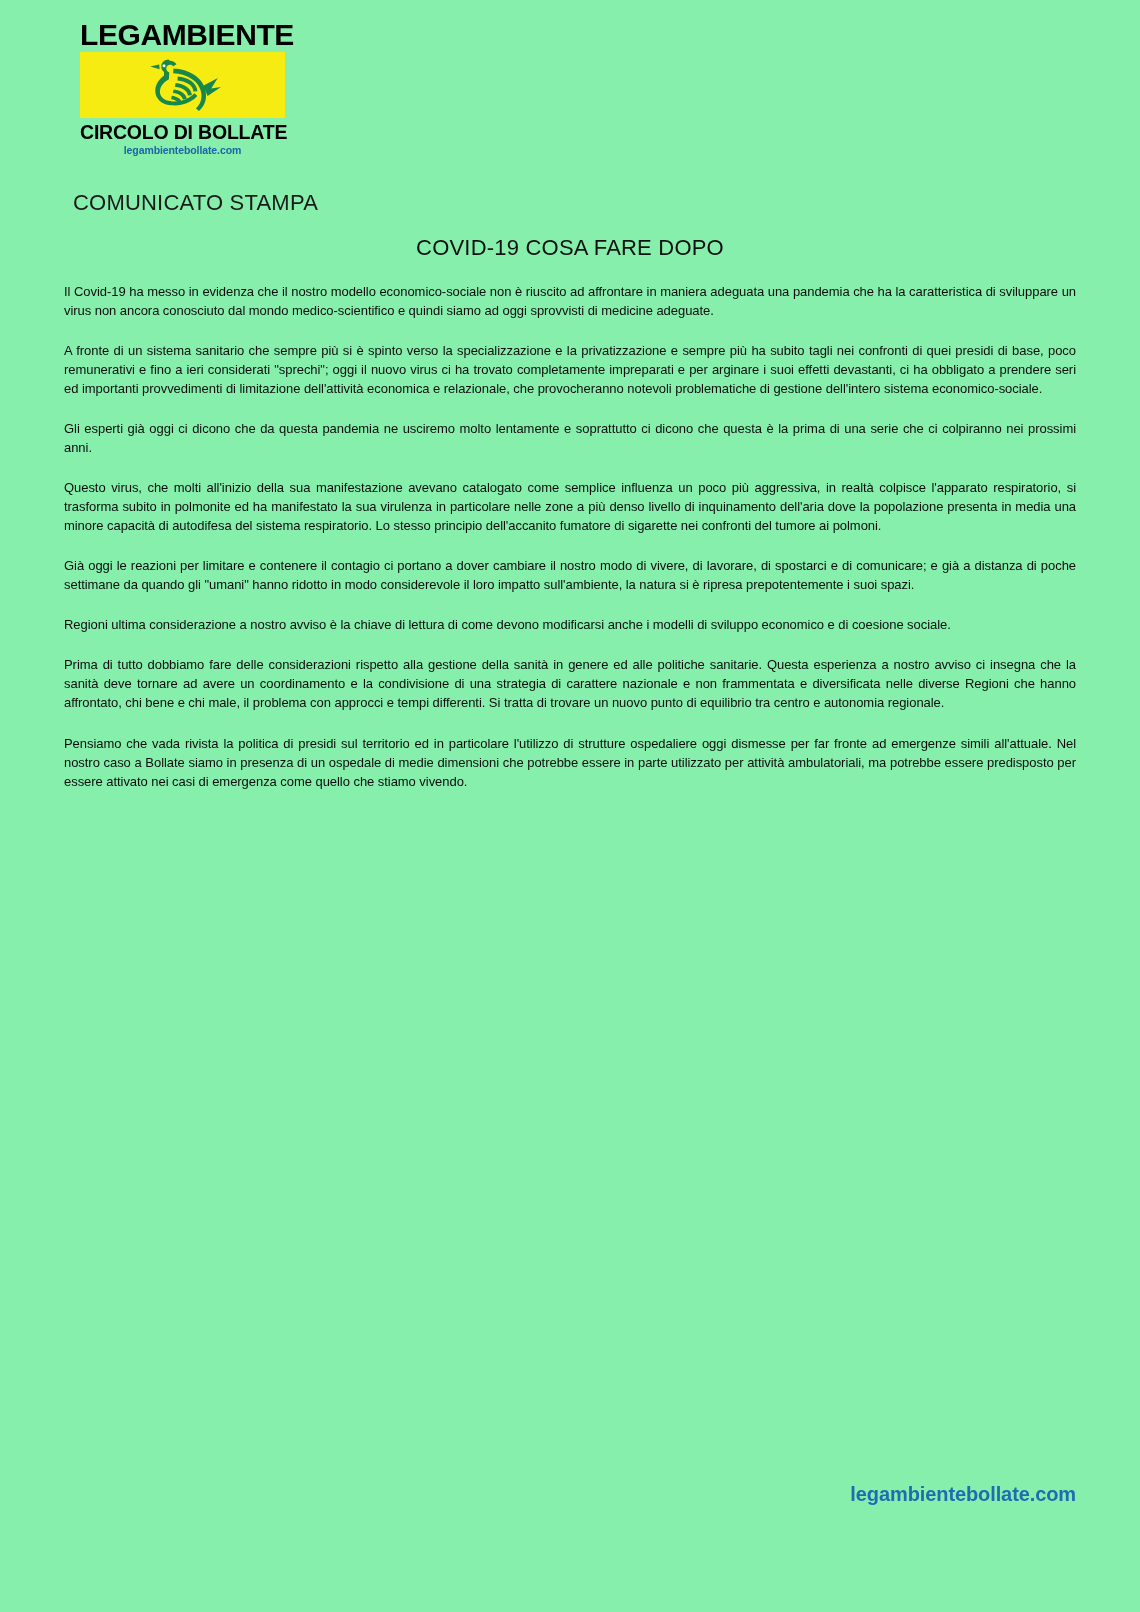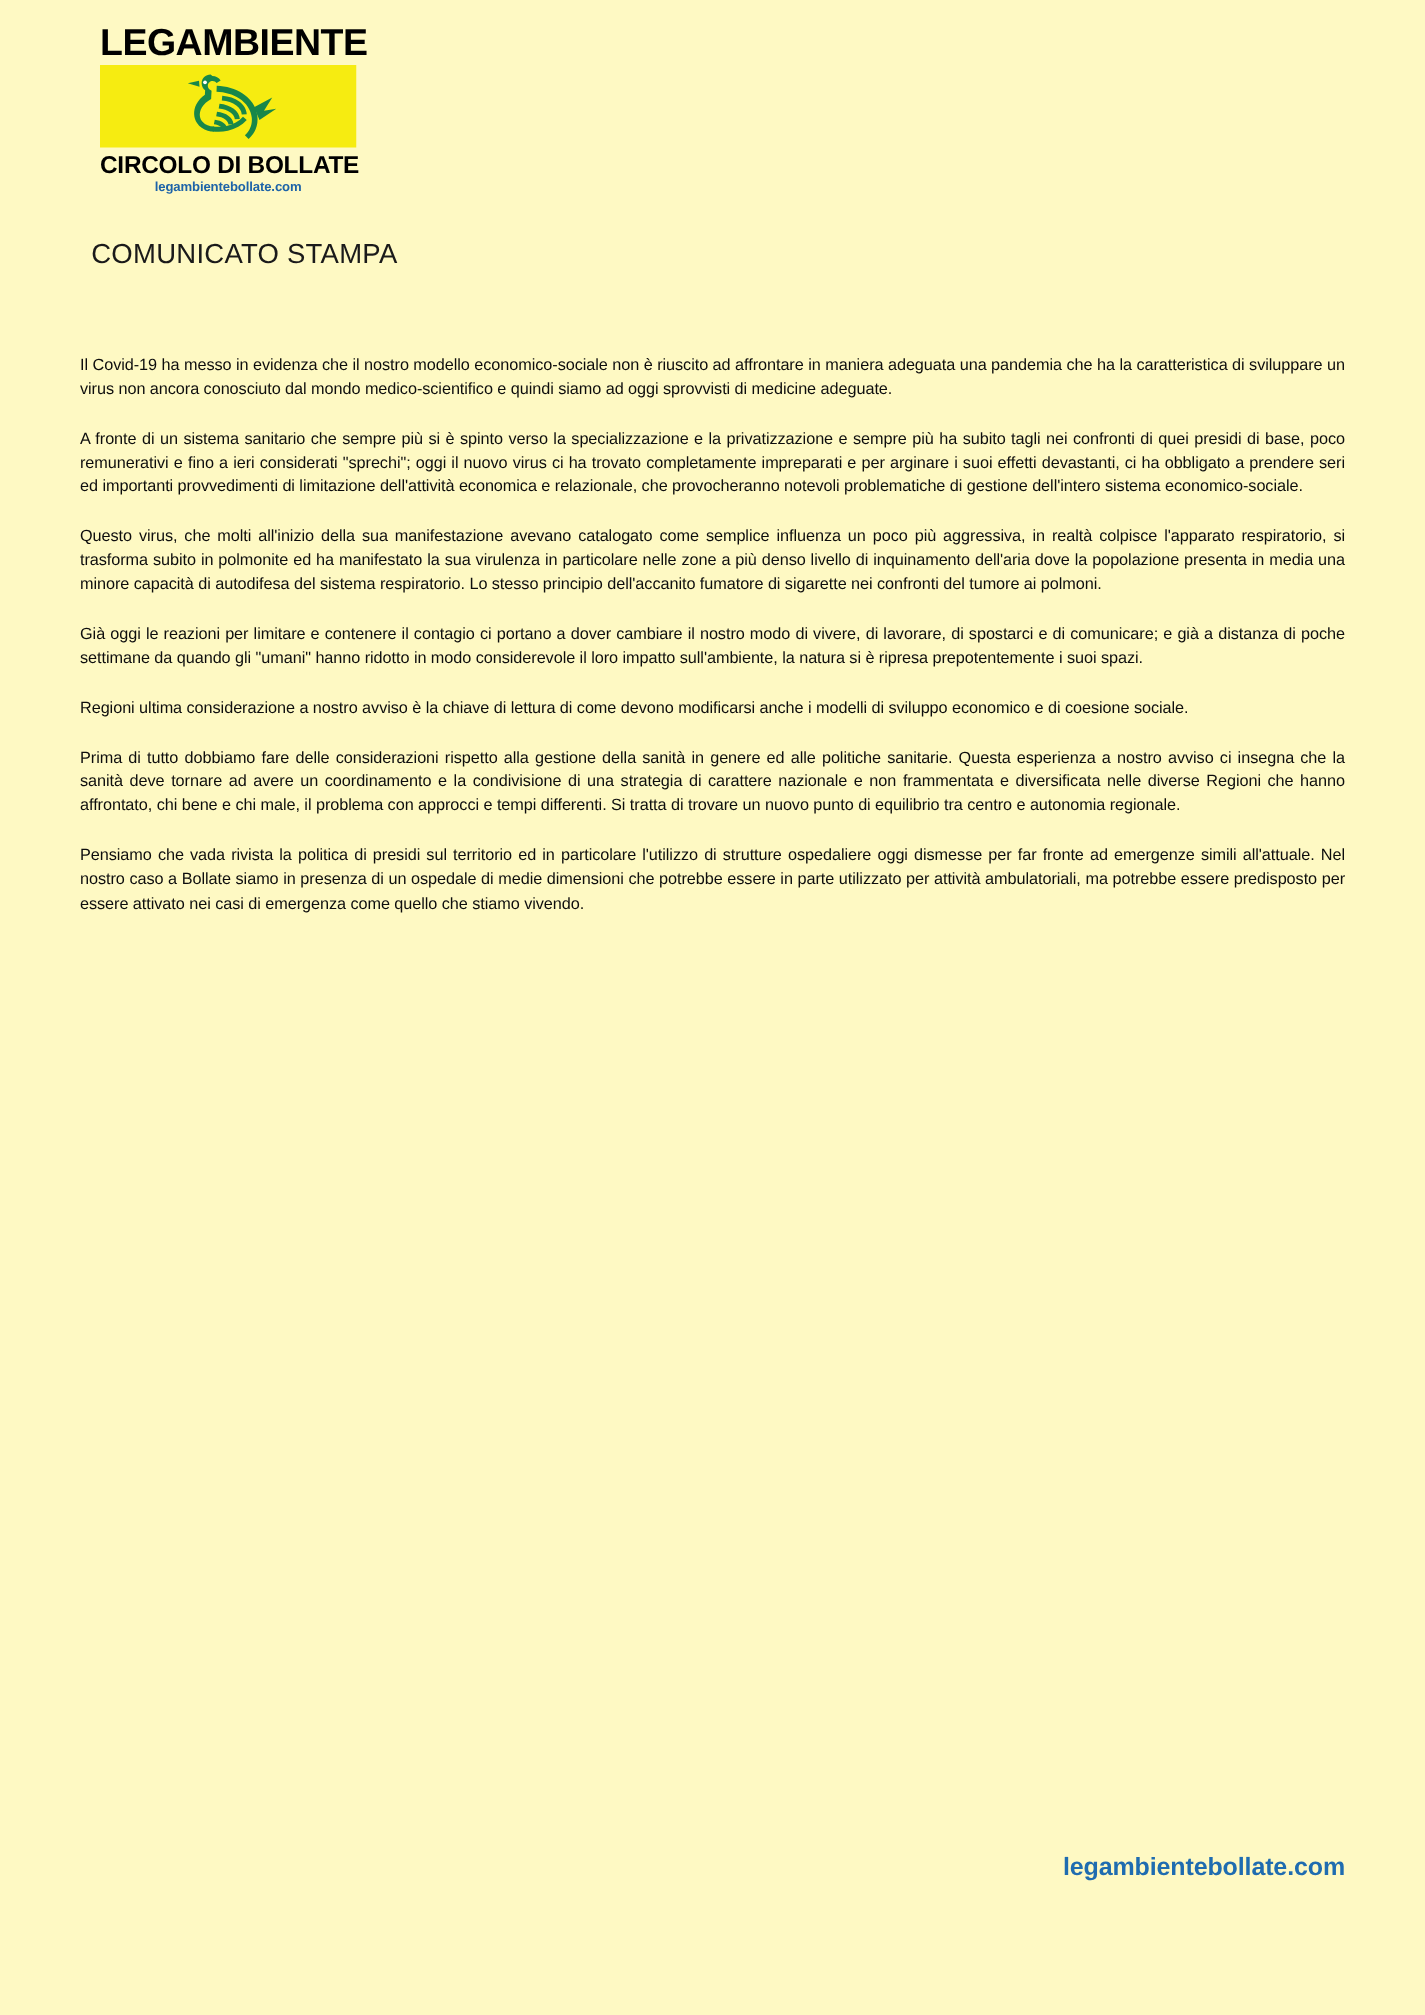--- a/index.html
+++ b/index.html
@@ -8,21 +8,21 @@
     background: #ffffff;
   }
   body {
     font-family: "Liberation Sans", sans-serif;
     color: #000000;
   }
   .page {
     position: relative;
     width: 1140px;
     height: 1612px;
-    background: #fef9c3;
+    background: #86efac;
     overflow: hidden;
     box-sizing: border-box;
   }
 
   
   .logo-block {
     position: absolute;
     left: 80px;
     top: 20px;
     width: 205px;
@@ -152,24 +152,26 @@
         </g>
         <circle cx="27.0" cy="10.8" r="1.5" fill="#ffffff"></circle>
       </svg>
     </div>
     <div class="logo-circolo">CIRCOLO DI BOLLATE</div>
     <div class="logo-site">legambientebollate.com</div>
   </div>
 
   <div class="comunicato">COMUNICATO STAMPA</div>
 
+  <div class="doc-title">COVID-19   COSA FARE DOPO</div>
 
   <div class="content">
     <p class="para">Il Covid-19 ha messo  in evidenza che il nostro modello economico-sociale non è riuscito ad affrontare in maniera adeguata una pandemia che ha la caratteristica di sviluppare un virus non ancora conosciuto dal mondo medico-scientifico e quindi siamo ad oggi sprovvisti di medicine adeguate.</p>
     <p class="para">A fronte di un sistema sanitario che sempre più si è spinto verso la specializzazione e la privatizzazione e sempre più ha subito tagli nei confronti di quei presidi di base, poco remunerativi e fino a ieri considerati "sprechi"; oggi il nuovo virus ci ha trovato completamente impreparati e per arginare i suoi effetti devastanti, ci ha obbligato a prendere seri ed importanti provvedimenti di limitazione dell'attività economica e relazionale, che provocheranno notevoli problematiche di gestione dell'intero sistema economico-sociale.</p>
+    <p class="para">Gli esperti già oggi ci dicono che da questa pandemia ne usciremo molto lentamente e soprattutto ci dicono che questa è la prima di una serie che ci colpiranno nei prossimi anni.</p>
     <p class="para">Questo virus, che molti all'inizio della sua manifestazione avevano catalogato come semplice influenza un poco più aggressiva, in realtà colpisce l'apparato respiratorio, si trasforma subito in polmonite ed ha manifestato la sua virulenza in particolare nelle zone a più denso livello di inquinamento dell'aria dove la popolazione presenta in media una minore capacità di autodifesa del sistema respiratorio.  Lo stesso principio dell'accanito fumatore di sigarette nei confronti del tumore ai polmoni.</p>
     <p class="para">Già oggi le reazioni per limitare e contenere il contagio ci portano a dover cambiare il nostro modo di vivere, di lavorare, di spostarci e di comunicare; e già a distanza di poche settimane da quando gli "umani" hanno ridotto in modo considerevole il loro impatto sull'ambiente, la natura si è ripresa prepotentemente i suoi spazi.</p>
     <p class="para">Regioni ultima considerazione a nostro avviso è la chiave di lettura di come devono modificarsi anche i modelli di sviluppo economico e di coesione sociale.</p>
     <p class="para">Prima di tutto dobbiamo fare delle considerazioni rispetto alla gestione della sanità in genere ed alle politiche sanitarie. Questa esperienza a nostro avviso ci insegna che la sanità deve tornare ad avere un coordinamento e la condivisione di una strategia  di carattere nazionale e non frammentata e diversificata nelle diverse Regioni che hanno affrontato, chi bene e chi male, il problema con approcci e tempi differenti. Si tratta di trovare un nuovo punto di equilibrio tra centro e autonomia regionale.</p>
     <p class="para">Pensiamo che vada rivista la politica di presidi sul territorio ed in particolare l'utilizzo di strutture ospedaliere oggi dismesse per far fronte ad emergenze simili all'attuale. Nel nostro caso a Bollate siamo in presenza di un ospedale di medie dimensioni che potrebbe essere in parte utilizzato per attività ambulatoriali, ma potrebbe essere predisposto per essere attivato nei casi di emergenza come quello che stiamo vivendo.</p>
   </div>
 
   <div class="footer-link">legambientebollate.com</div>
 
 </div>

